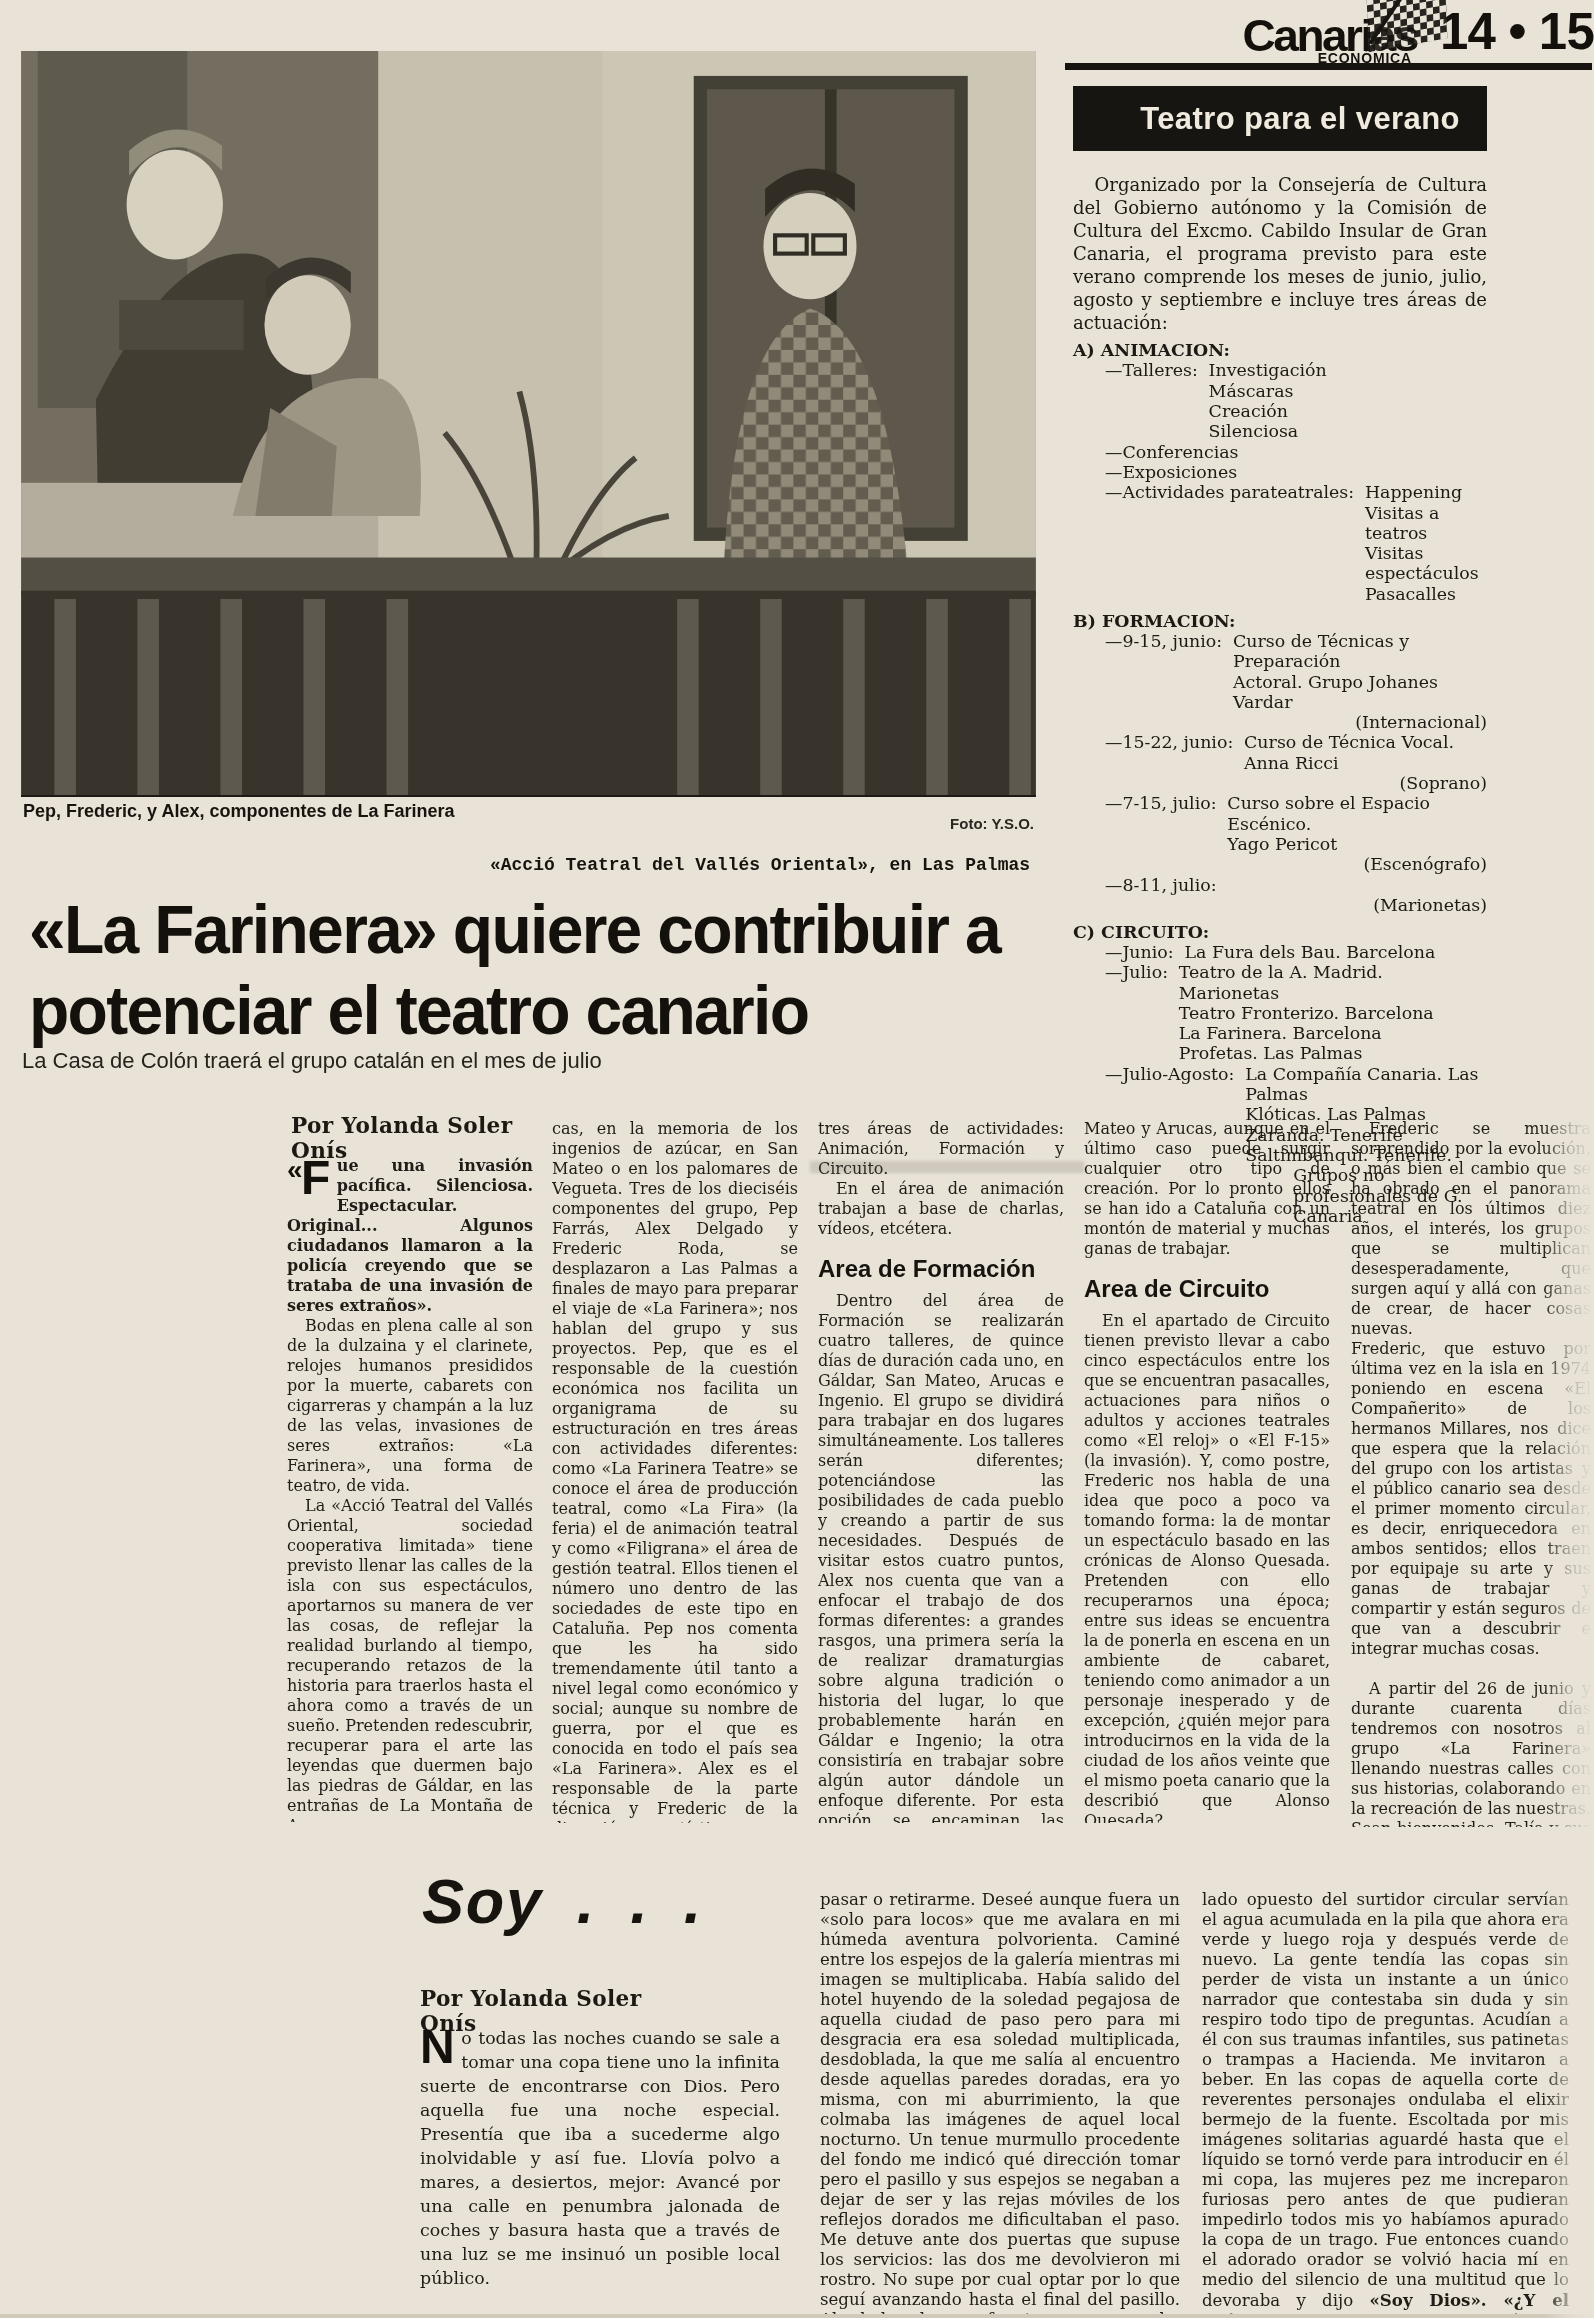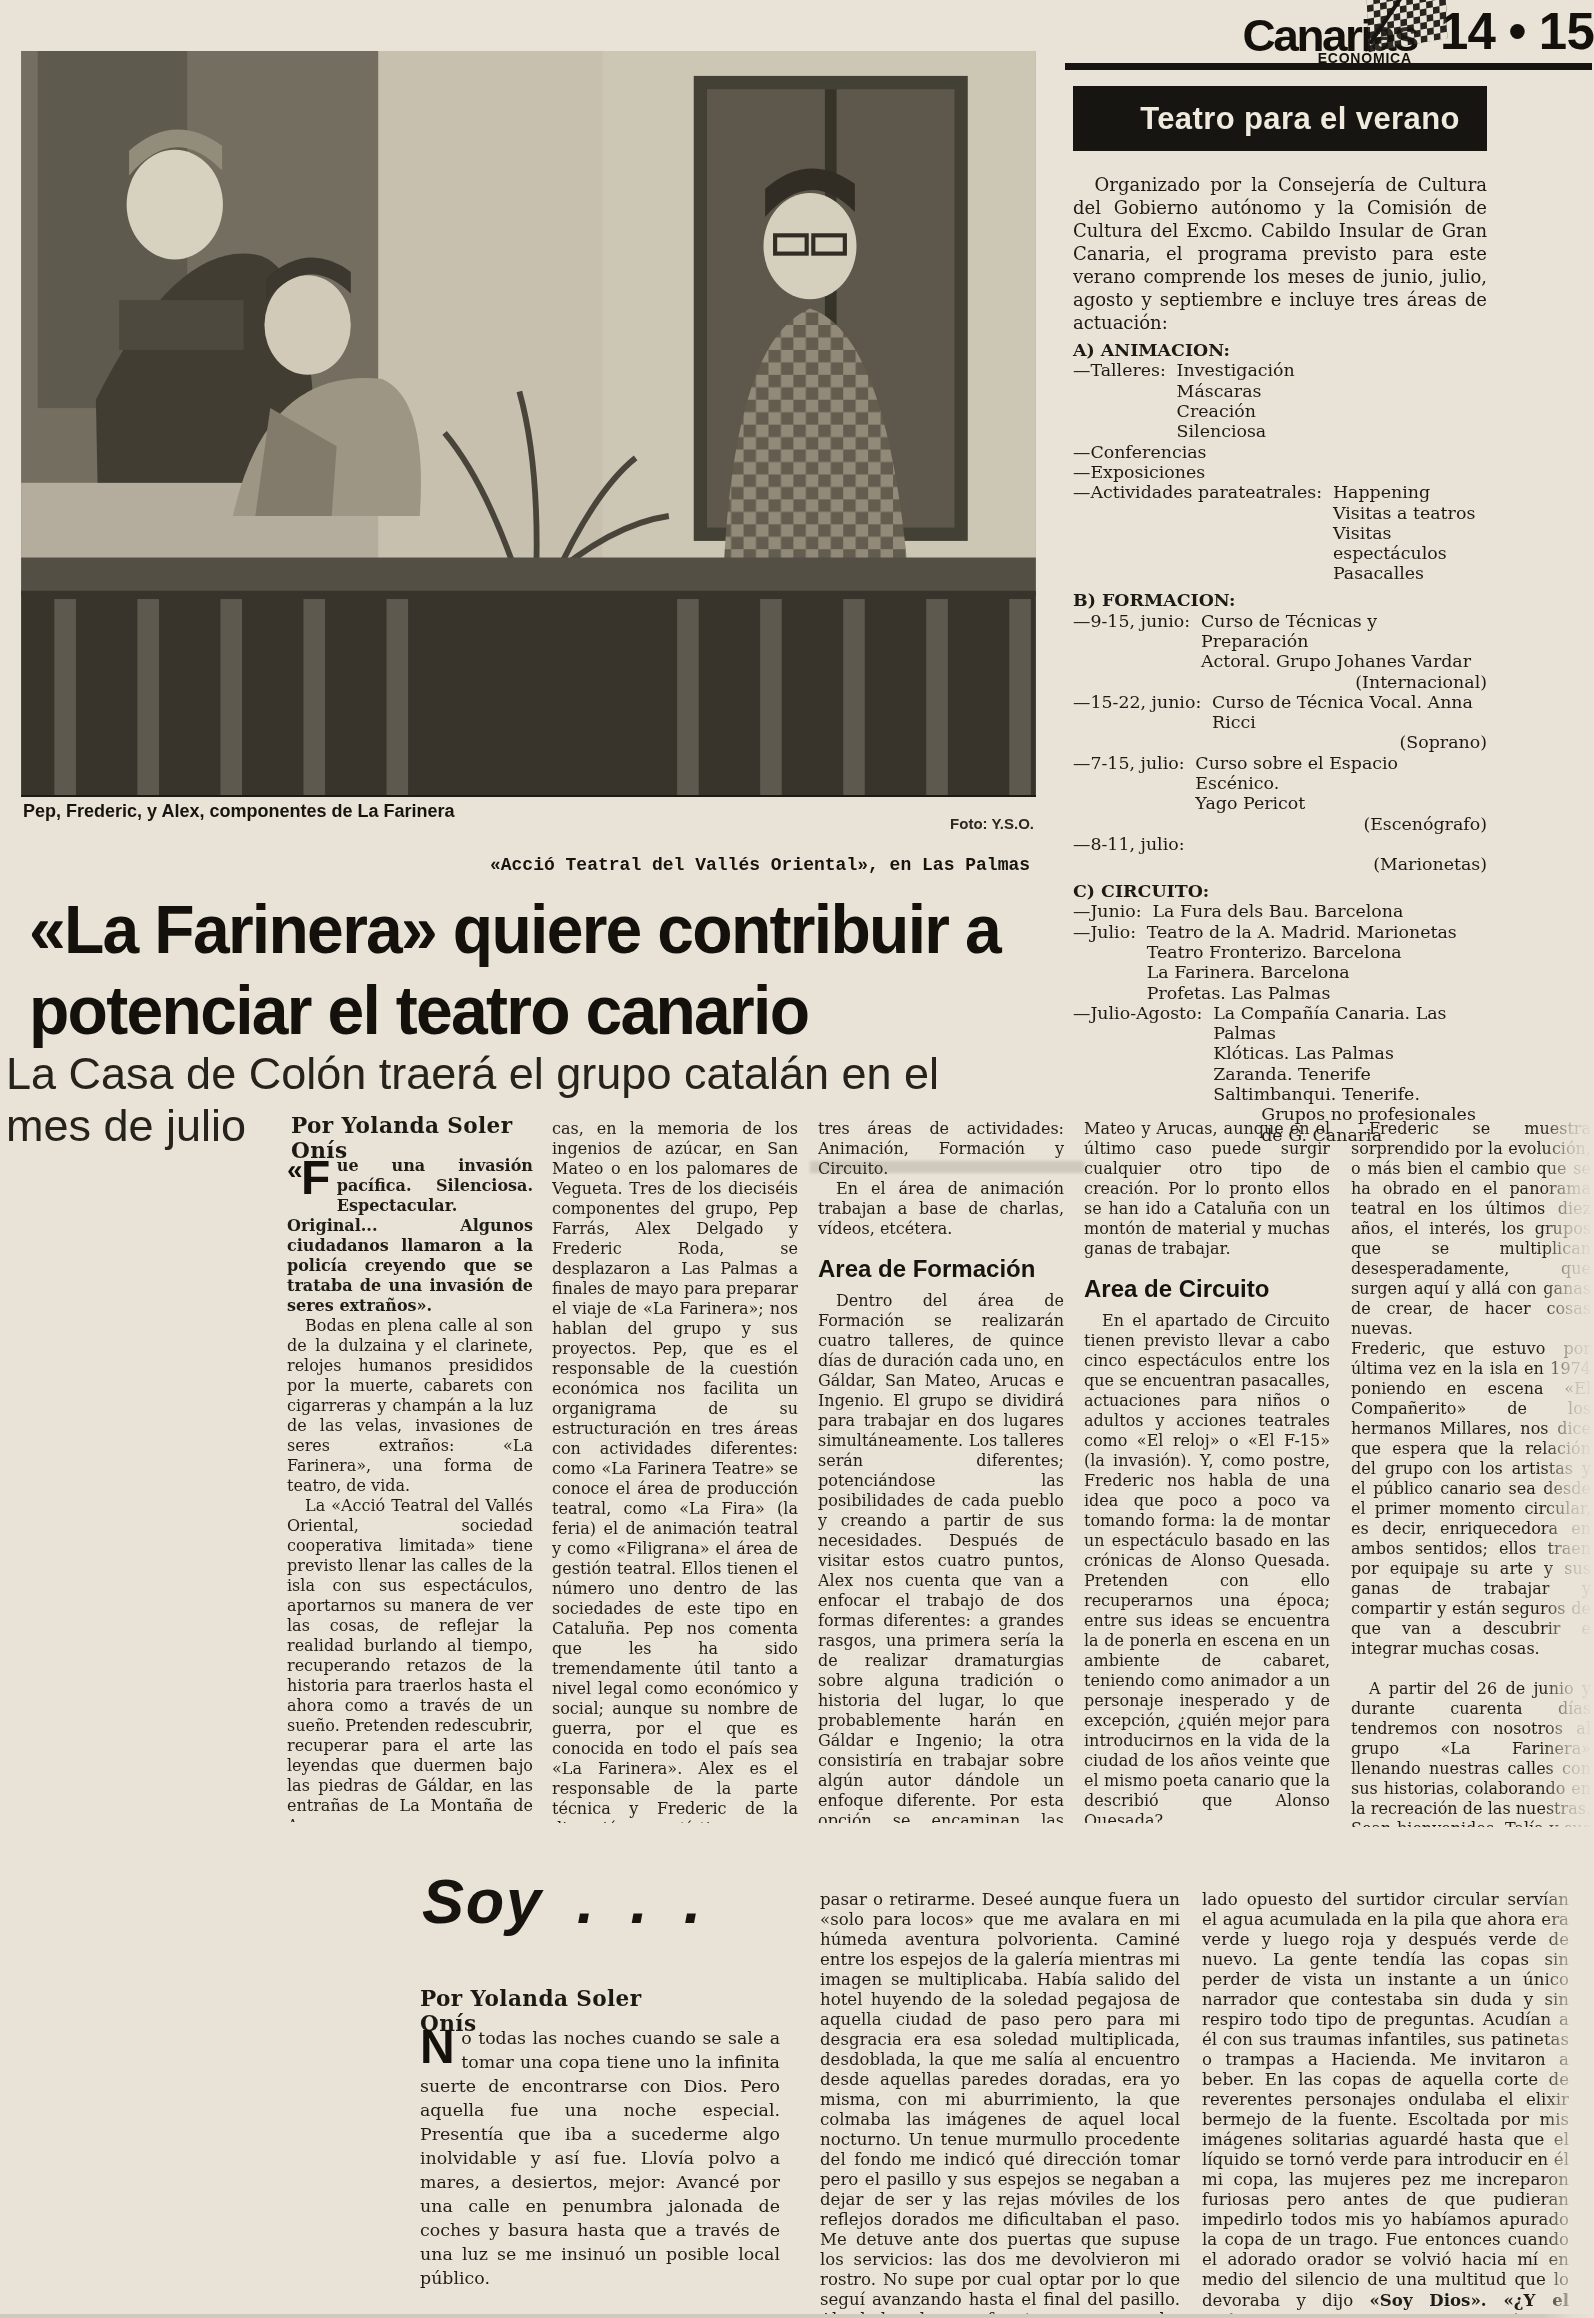--- a/index.html
+++ b/index.html
@@ -29,29 +29,29 @@
   #photo-credit{left:851px;top:815px;width:183px;text-align:right;font-family:"Liberation Sans",sans-serif;font-weight:700;font-size:15px;color:#2b2721;}
 
   
   #program{left:1073px;top:86px;width:414px;}
   #program-title-bar{height:65px;background:#171512;display:flex;align-items:center;justify-content:center;padding-left:40px;}
   #program-title-bar span{font-family:"Liberation Sans",sans-serif;font-weight:700;font-size:31px;color:#efeadd;letter-spacing:0.4px;}
   #program-intro{margin-top:21.6px;font-size:18px;line-height:23px;text-align:justify;text-indent:21.6px;color:#1d1a15;}
   #program-listing{margin-top:6.6px;font-size:17.4px;line-height:20.3px;color:#1d1a15;}
   .prog-heading{font-weight:700;margin-top:6.6px;}
   .prog-entry{display:flex;align-items:flex-start;}
-  .prog-label{white-space:nowrap;padding-right:10.8px;}
+  .prog-label{white-space:nowrap;padding-right:10.8px;margin-left:32px;}
   .prog-lines{flex:1;}
   .prog-line.ind{padding-left:48px;}
   .prog-note{text-align:right;}
 
   
   #kicker{left:349px;top:855px;width:822px;text-align:center;font-family:Liberation Mono, monospace;font-weight:700;font-size:18px;color:#17140f;transform:scaleY(1.02);}
   #headline{left:29px;top:890px;width:1030px;font-family:"Liberation Sans",sans-serif;font-weight:700;font-size:66px;line-height:77px;letter-spacing:-1.7px;color:#14110c;transform:scaleY(1.04);transform-origin:top left;}
-  #subhead{left:6px;top:1048px;width:997px;font-family:"Liberation Sans",sans-serif;font-weight:400;font-size:45px;color:#26221c;}
+  #subhead{left:22px;top:1048px;width:997px;font-family:"Liberation Sans",sans-serif;font-weight:400;font-size:22px;color:#26221c;}
   #byline-1{left:291px;top:1113px;width:249px;font-weight:700;font-size:21.6px;color:#1c1914;letter-spacing:0.4px;}
 
   
   .col{position:absolute;font-size:16px;line-height:20px;text-align:justify;color:#201d18;overflow:hidden;}
   .col p{margin:0;}
   .col p.indent{text-indent:18px;}
   .col p.gap{margin-top:20px;}
   .col h3{font-family:"Liberation Sans",sans-serif;font-weight:700;font-size:24px;color:#17140f;margin:16.6px 0 10px 0;line-height:1.05;}
   .col p.lead{font-weight:700;}
   .dropcap{float:left;font-family:"Liberation Sans",sans-serif;font-weight:700;color:#14110c;line-height:.8;margin:3.3px 6.6px 0 0;}

